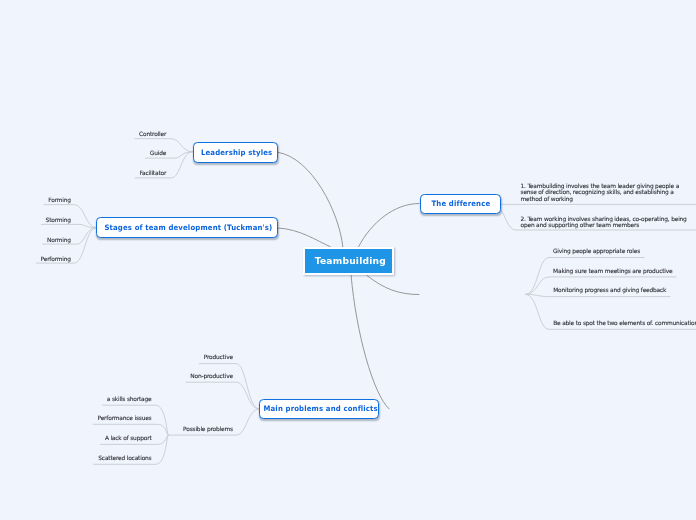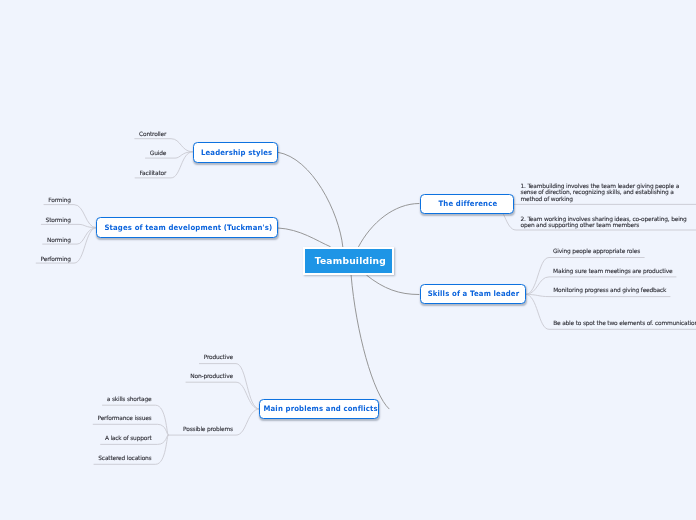--- a/index.html
+++ b/index.html
@@ -71,27 +71,24 @@
   </div>
 
   <div class="node branch" style="left:192.5px;top:141.8px;width:85.7px;height:21.1px;align-items:center;">
     <span class="txt">Leadership styles</span>
   </div>
 
   <div class="node branch" style="left:96.3px;top:217.3px;width:181.6px;height:20.4px;justify-content:center;">
     <span class="txt">Stages of team development (Tuckman's)</span>
   </div>
 
-  <div class="node branch" style="left:419.6px;top:193.9px;width:94px;height:20.2px;">
+  <div class="node branch" style="left:419.6px;top:193.9px;width:81px;height:20.2px;">
     <span class="txt">The difference</span>
   </div>
 
-  <div class="node branch" style="left:419.7px;top:284px;width:106.1px;height:19.9px;">
-    <span class="txt">Skills of a Team leader</span>
-  </div>
 
   <div class="node branch" style="left:259.3px;top:398.8px;width:120px;height:19.9px;">
     <span class="txt">Main problems and conflicts</span>
   </div>
 
   <div class="leaf r" style="left:166.2px;top:131.0px;">Controller</div>
   <div class="leaf r" style="left:166.2px;top:150.4px;">Guide</div>
   <div class="leaf r" style="left:166.2px;top:170.2px;">Facilitator</div>
 
   <div class="leaf r" style="left:70.9px;top:197.3px;">Forming</div>

